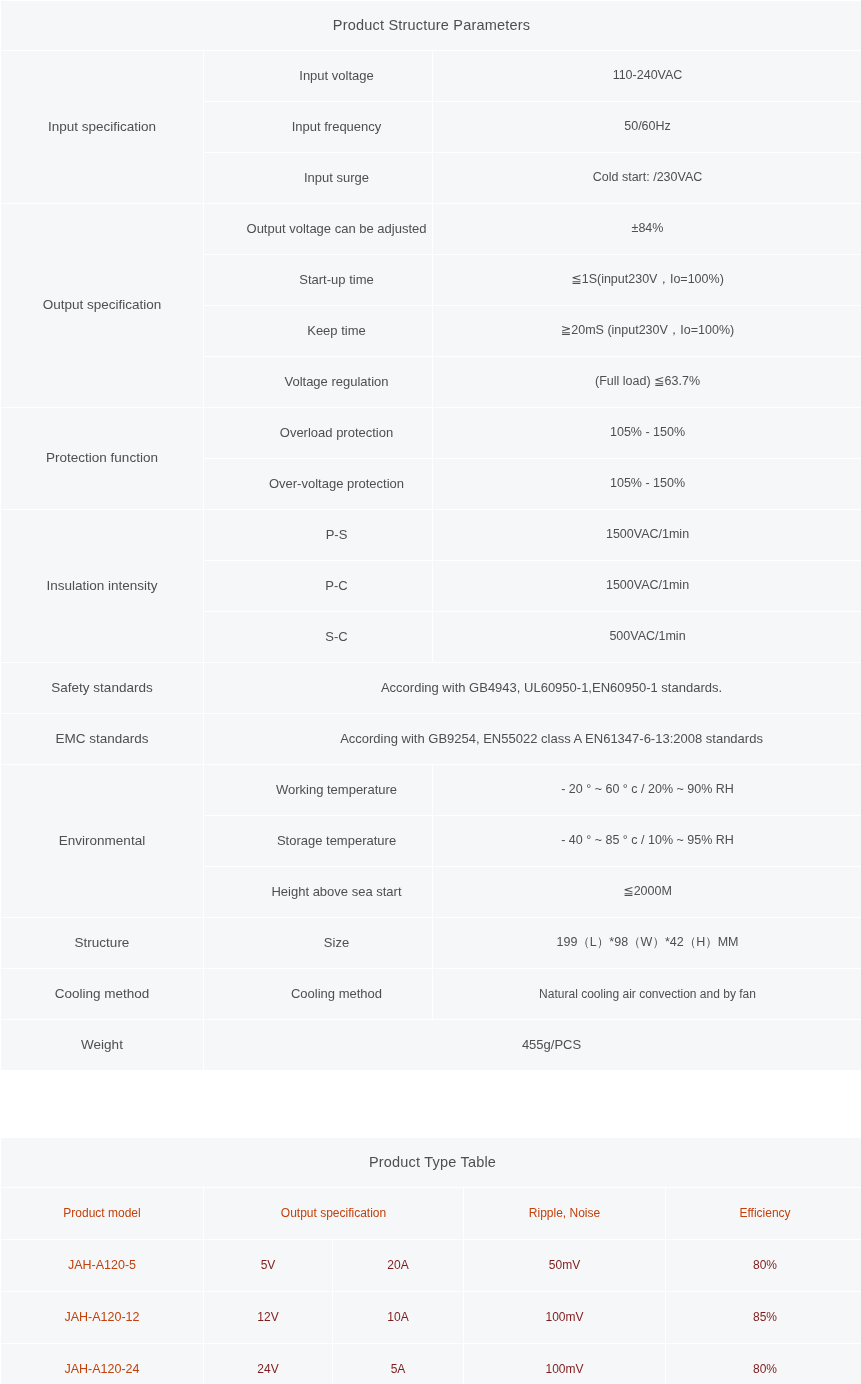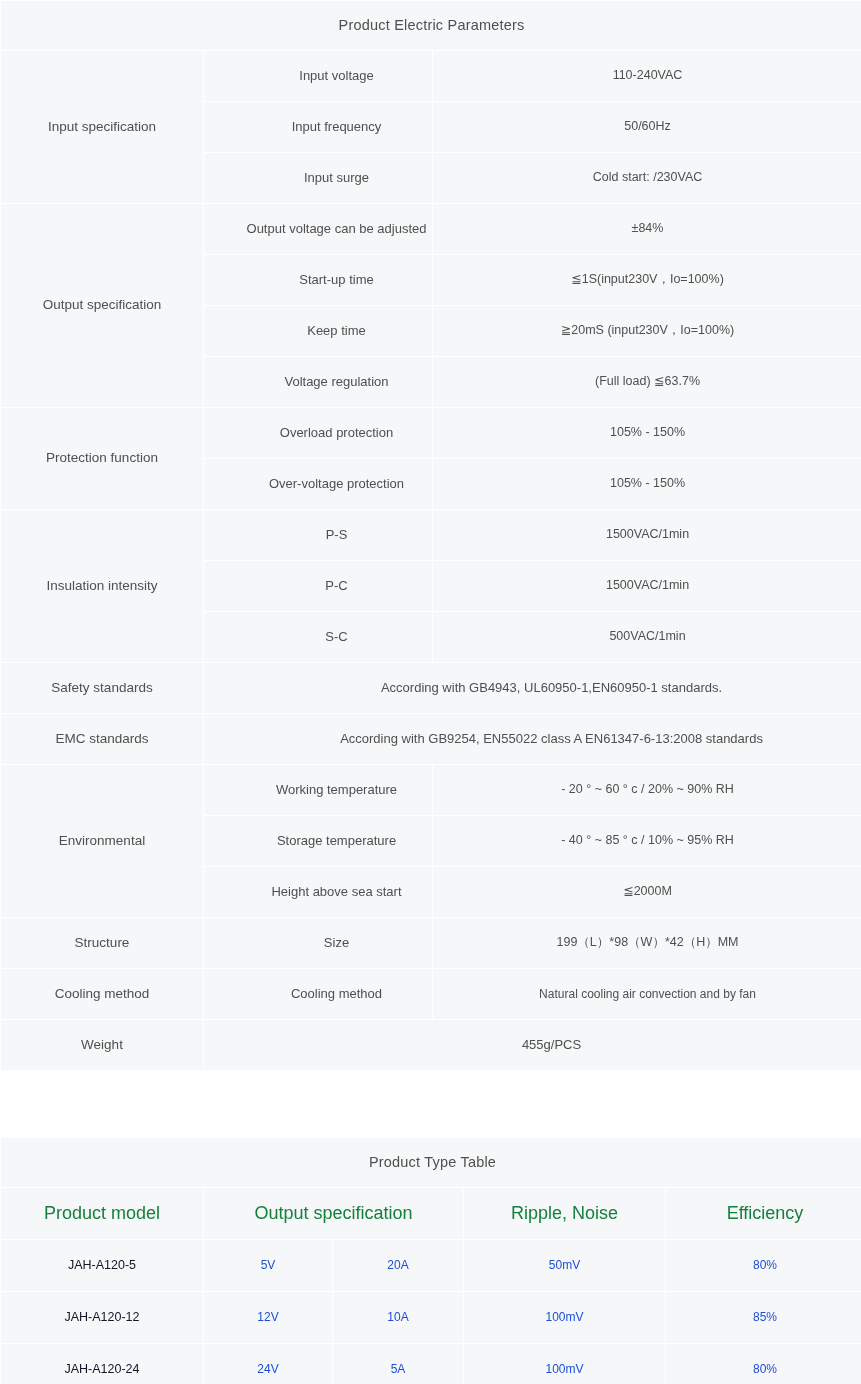--- a/index.html
+++ b/index.html
@@ -100,41 +100,41 @@
 
   
   .t2 .c-model { width: 202px; }
   .t2 .c-v     { width: 128px; }
   .t2 .c-a     { width: 130px; }
   .t2 .c-rn    { width: 201px; }
   .t2 .c-eff   { width: 198px; }
 
   .t2 .hdr {
     height: 51px;
-    font-size: 18px;
-    color: #15803d;
+    font-size: 12px;
+    color: #c2410c;
   }
   .t2 .drow { height: 51px; }
-  .t2 .model-cell { font-size: 12.5px; color: #0f172a; }
-  .t2 .num-cell   { font-size: 12px;  color: #1d4ed8; }
+  .t2 .model-cell { font-size: 12.5px; color: #c2410c; }
+  .t2 .num-cell   { font-size: 12px;  color: #7f1d1d; }
 </style>
 </head>
 <body>
 
 <div class="spec-sheet">
 
   <table class="grid t1">
     <colgroup>
       <col class="c-group">
         <col class="c-item">
         <col class="c-val">
     </colgroup>
     <tbody>
       <tr>
-        <td class="title-cell" colspan="3">Product Electric Parameters</td>
+        <td class="title-cell" colspan="3">Product Structure Parameters</td>
       </tr>
 
       <tr class="row-51">
         <td class="group-label" rowspan="3">Input specification</td>
         <td class="item-label">Input voltage</td>
         <td class="value-cell">110-240VAC</td>
       </tr>
       <tr class="row-51">
         <td class="item-label">Input frequency</td>
         <td class="value-cell">50/60Hz</td>

